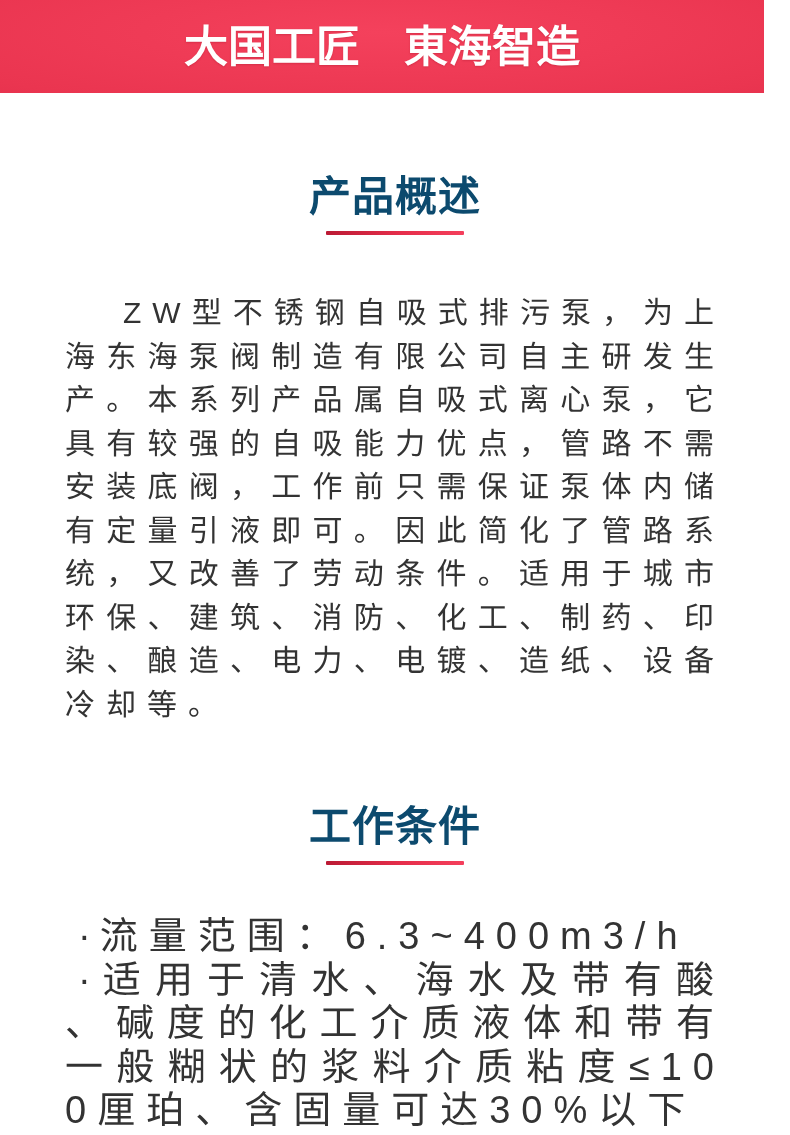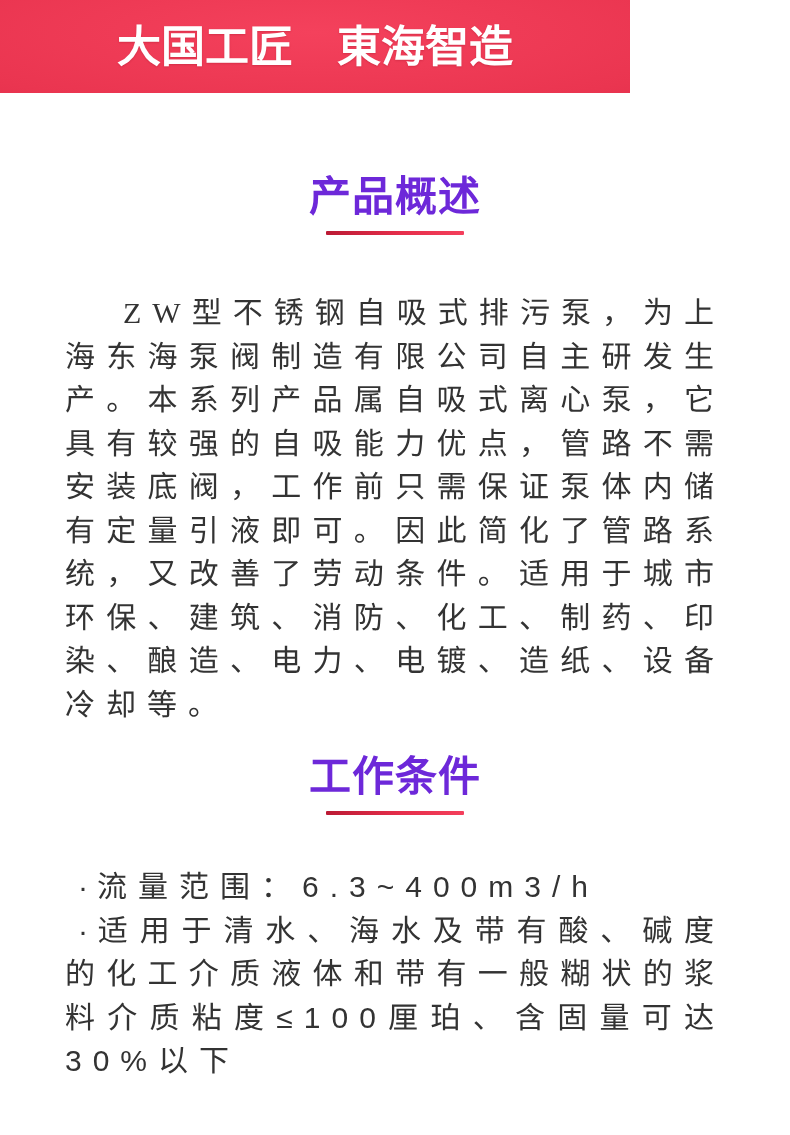--- a/index.html
+++ b/index.html
@@ -10,21 +10,21 @@
   body {
     width: 790px;
     height: 1135px;
     overflow: hidden;
     font-family: "Liberation Sans", "DejaVu Sans", sans-serif;
     position: relative;
   }
 
   
   .banner {
-    width: 630px;
+    width: 764px;
     height: 93px;
     background:
       radial-gradient(140% 190% at 50% 35%,
         #f4415c 0%, #ea3550 45%, #dd2b48 72%, #c72040 100%);
     display: flex;
     align-items: center;
     justify-content: center;
   }
   .banner-title {
     margin: 0;
@@ -36,55 +36,54 @@
     text-shadow: 0 1px 2px rgba(140, 10, 30, 0.25);
     white-space: nowrap;
   }
 
   
   .section-heading {
     margin: 0;
     text-align: center;
     font-size: 42px;
     font-weight: 700;
-    color: #6d28d9;
+    color: #0c4a6e;
     letter-spacing: 1px;
     line-height: 1;
   }
   .heading-overview { margin-top: 83px; }
-  .heading-conditions { margin-top: 30px; }
+  .heading-conditions { margin-top: 80px; }
 
   .red-underline {
     width: 138px;
     height: 4px;
     margin: 13px auto 0 auto;
     background: linear-gradient(90deg, #bb1a34 0%, #e62e4b 55%, #f43f5c 100%);
     border-radius: 1px;
   }
 
   
   .overview-paragraph {
     margin: 56px 65px 0 65px;
     font-size: 30px;
     line-height: 43.5px;
     letter-spacing: 11px;
     color: #333333;
     text-align: justify;
     text-indent: 58px;
     line-break: anywhere;
     font-weight: 400;
-    font-family: Liberation Serif, serif;
   }
 
   
   .conditions-list {
     margin: 50px 65px 0 65px;
   }
   .condition-item {
-    font-size: 30px;
+    font-size: 38px;
     line-height: 43.5px;
     letter-spacing: 11px;
     color: #333333;
     text-align: justify;
     line-break: anywhere;
   }
   .bullet-dot {
     display: inline-block;
     padding-left: 13px;
     padding-right: 9px;

